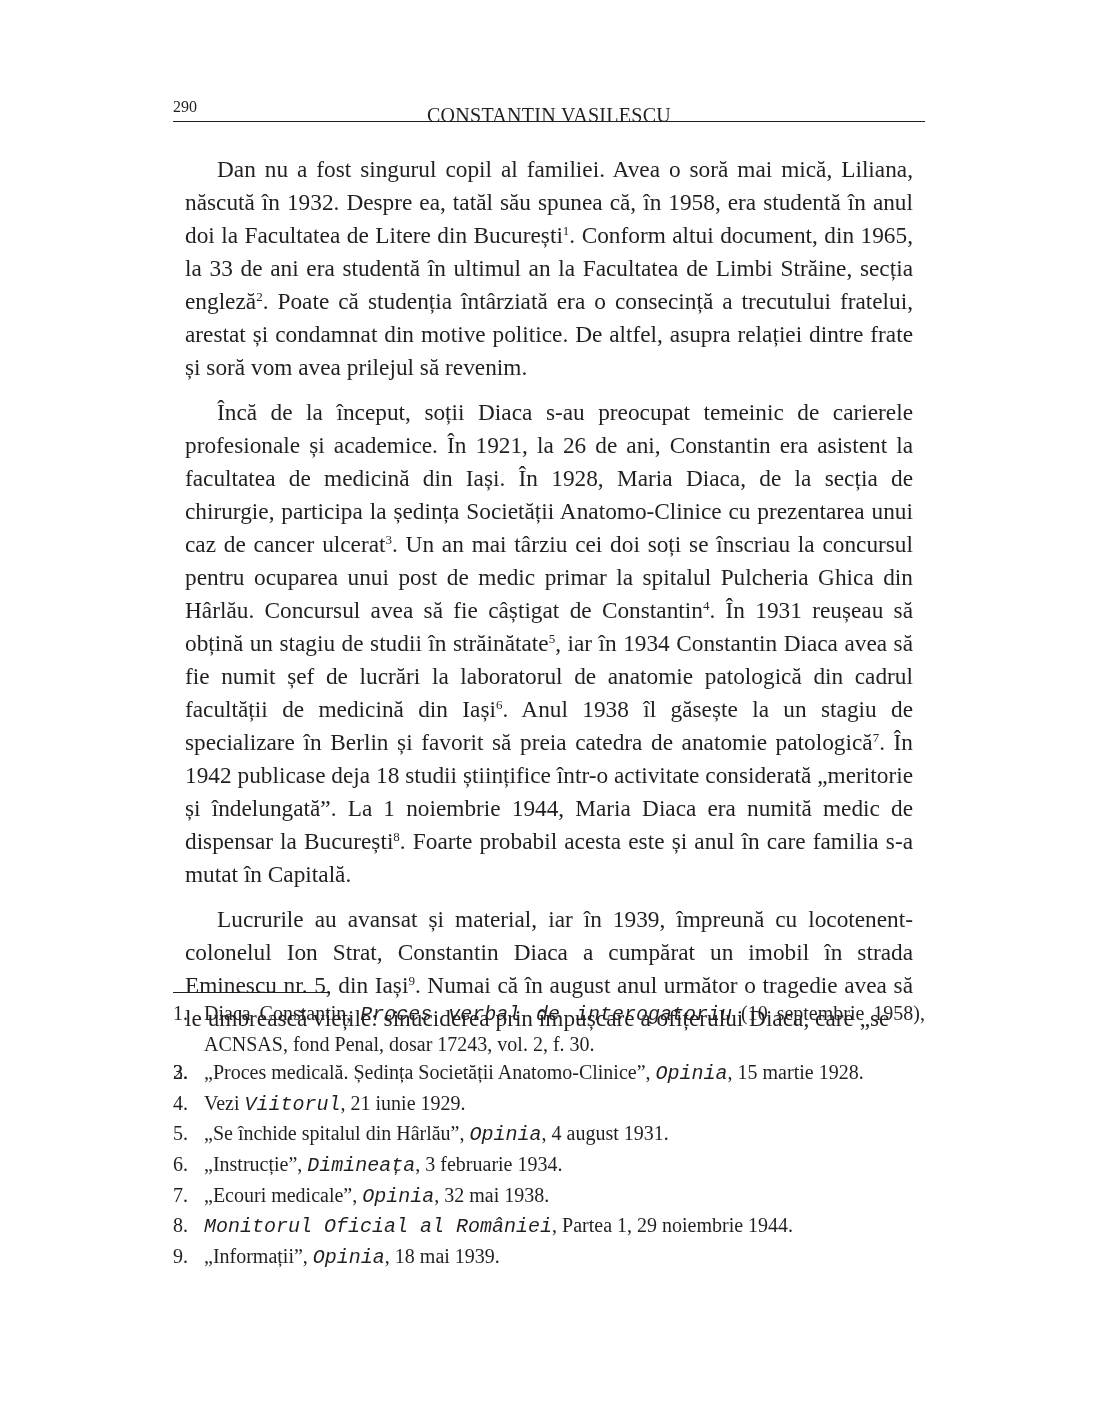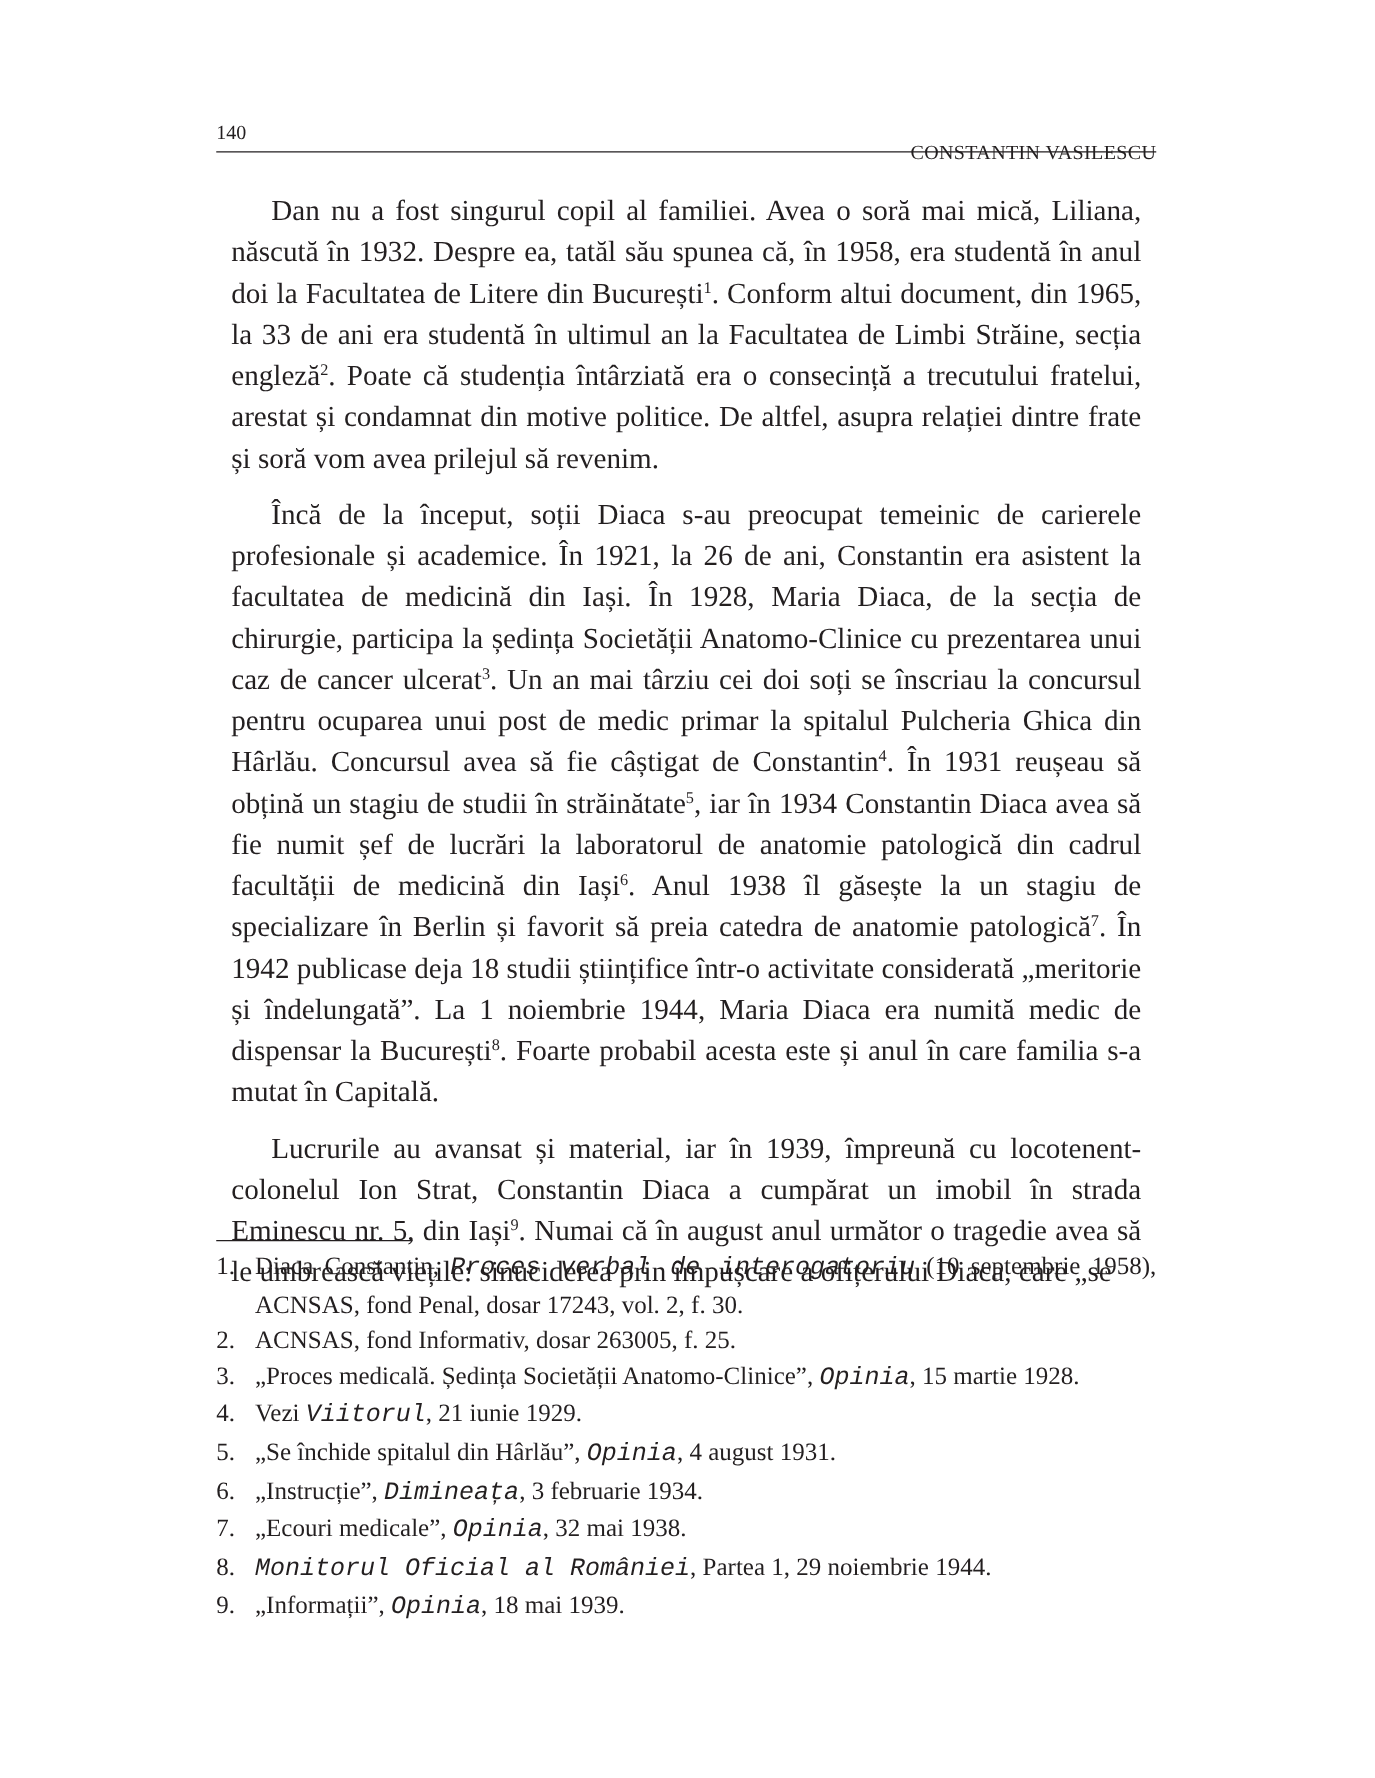--- a/index.html
+++ b/index.html
@@ -1,50 +1,50 @@
 <!DOCTYPE html>
 <html><head>
 <meta charset="utf-8">
 <style>
   html, body { margin:0; padding:0; background:#ffffff; }
   body { width:1100px; height:1422px; position:relative; overflow:hidden;
          font-family:"Liberation Serif", "DejaVu Serif", serif; color:#231f20; }
   .header { position:absolute; left:173px; top:98px; width:752px; height:24px; }
   .header .pnum { position:absolute; left:0; top:0; font-size:16px; }
-  .header .running { position:absolute; left:0; right:0; top:16px; text-align:right; font-size:16px; letter-spacing:0.3px; }
+  .header .running { position:absolute; left:0; right:0; top:6px; text-align:center; font-size:20px; letter-spacing:0.3px; }
   .header-rule { position:absolute; left:173px; top:121px; width:752px; height:0; border-top:1.6px solid #231f20; }
   .body { position:absolute; left:173px; top:141px; width:752px; font-size:23.3px; line-height:33px; text-align:justify; }
   .body p { margin:12px; text-indent:32px; }
   .body p + p { margin-top:2px; }
   sup { font-size:13px; line-height:0; vertical-align:8px; }
   .fn-rule { position:absolute; left:173px; top:992px; width:157px; height:0; border-top:1.4px solid #231f20; }
   .footnotes { position:absolute; left:173px; top:999px; width:752px; font-size:20px; line-height:28.6px; margin:0; padding:0; list-style:none; }
   .footnotes li { position:relative; padding-left:31px; text-align:justify; }
   .footnotes .num { position:absolute; left:0; top:0; }
   .footnotes .it { font-style:italic;font-family:Liberation Mono, monospace; }
 </style>
 </head>
 <body>
 
 <div class="header">
-  <span class="pnum">140</span>
+  <span class="pnum">290</span>
   <span class="running">CONSTANTIN VASILESCU</span>
 </div>
 <div class="header-rule"></div>
 
 <div class="body" id="body-text">
     <p><span>Dan nu a fost singurul copil al familiei. Avea o soră mai mică, Liliana, născută în 1932. Despre ea, tatăl său spunea că, în 1958, era studentă în anul doi la Facultatea de Litere din București</span><sup>1</sup><span>. Conform altui document, din 1965, la 33 de ani era studentă în ultimul an la Facultatea de Limbi Străine, secția engleză</span><sup>2</sup><span>. Poate că studenția întârziată era o consecință a trecutului fratelui, arestat și condamnat din motive politice. De altfel, asupra relației dintre frate și soră vom avea prilejul să revenim.</span></p>
     <p><span>Încă de la început, soții Diaca s-au preocupat temeinic de carierele profesionale și academice. În 1921, la 26 de ani, Constantin era asistent la facultatea de medicină din Iași. În 1928, Maria Diaca, de la secția de chirurgie, participa la ședința Societății Anatomo-Clinice cu prezentarea unui caz de cancer ulcerat</span><sup>3</sup><span>. Un an mai târziu cei doi soți se înscriau la concursul pentru ocuparea unui post de medic primar la spitalul Pulcheria Ghica din Hârlău. Concursul avea să fie câștigat de Constantin</span><sup>4</sup><span>. În 1931 reușeau să obțină un stagiu de studii în străinătate</span><sup>5</sup><span>, iar în 1934 Constantin Diaca avea să fie numit șef de lucrări la laboratorul de anatomie patologică din cadrul facultății de medicină din Iași</span><sup>6</sup><span>. Anul 1938 îl găsește la un stagiu de specializare în Berlin și favorit să preia catedra de anatomie patologică</span><sup>7</sup><span>. În 1942 publicase deja 18 studii științifice într-o activitate considerată „meritorie și îndelungată”. La 1 noiembrie 1944, Maria Diaca era numită medic de dispensar la București</span><sup>8</sup><span>. Foarte probabil acesta este și anul în care familia s-a mutat în Capitală.</span></p>
     <p><span>Lucrurile au avansat și material, iar în 1939, împreună cu locotenent-colonelul Ion Strat, Constantin Diaca a cumpărat un imobil în strada Eminescu nr. 5, din Iași</span><sup>9</sup><span>. Numai că în august anul următor o tragedie avea să le umbrească viețile: sinuciderea prin împușcare a ofițerului Diaca, care „se</span></p>
   </div>
 
 <div class="fn-rule"></div>
 <ol class="footnotes" id="footnotes">
     <li><span class="num">1.</span><span>Diaca Constantin, </span><span class="it">Proces verbal de interogatoriu</span><span> (10 septembrie 1958), ACNSAS, fond Penal, dosar 17243, vol. 2, f. 30.</span></li>
-    <li><span class="num">2.</span><span>ACNSAS, fond Informativ, dosar 263005, f. 25.</span></li>
+    <li><span class="num">2.</span></li>
     <li><span class="num">3.</span><span>„Proces medicală. Ședința Societății Anatomo-Clinice”, </span><span class="it">Opinia</span><span>, 15 martie 1928.</span></li>
     <li><span class="num">4.</span><span>Vezi </span><span class="it">Viitorul</span><span>, 21 iunie 1929.</span></li>
     <li><span class="num">5.</span><span>„Se închide spitalul din Hârlău”, </span><span class="it">Opinia</span><span>, 4 august 1931.</span></li>
     <li><span class="num">6.</span><span>„Instrucție”, </span><span class="it">Dimineața</span><span>, 3 februarie 1934.</span></li>
     <li><span class="num">7.</span><span>„Ecouri medicale”, </span><span class="it">Opinia</span><span>, 32 mai 1938.</span></li>
     <li><span class="num">8.</span><span class="it">Monitorul Oficial al României</span><span>, Partea 1, 29 noiembrie 1944.</span></li>
     <li><span class="num">9.</span><span>„Informații”, </span><span class="it">Opinia</span><span>, 18 mai 1939.</span></li>
   </ol>
 
 </body></html>

